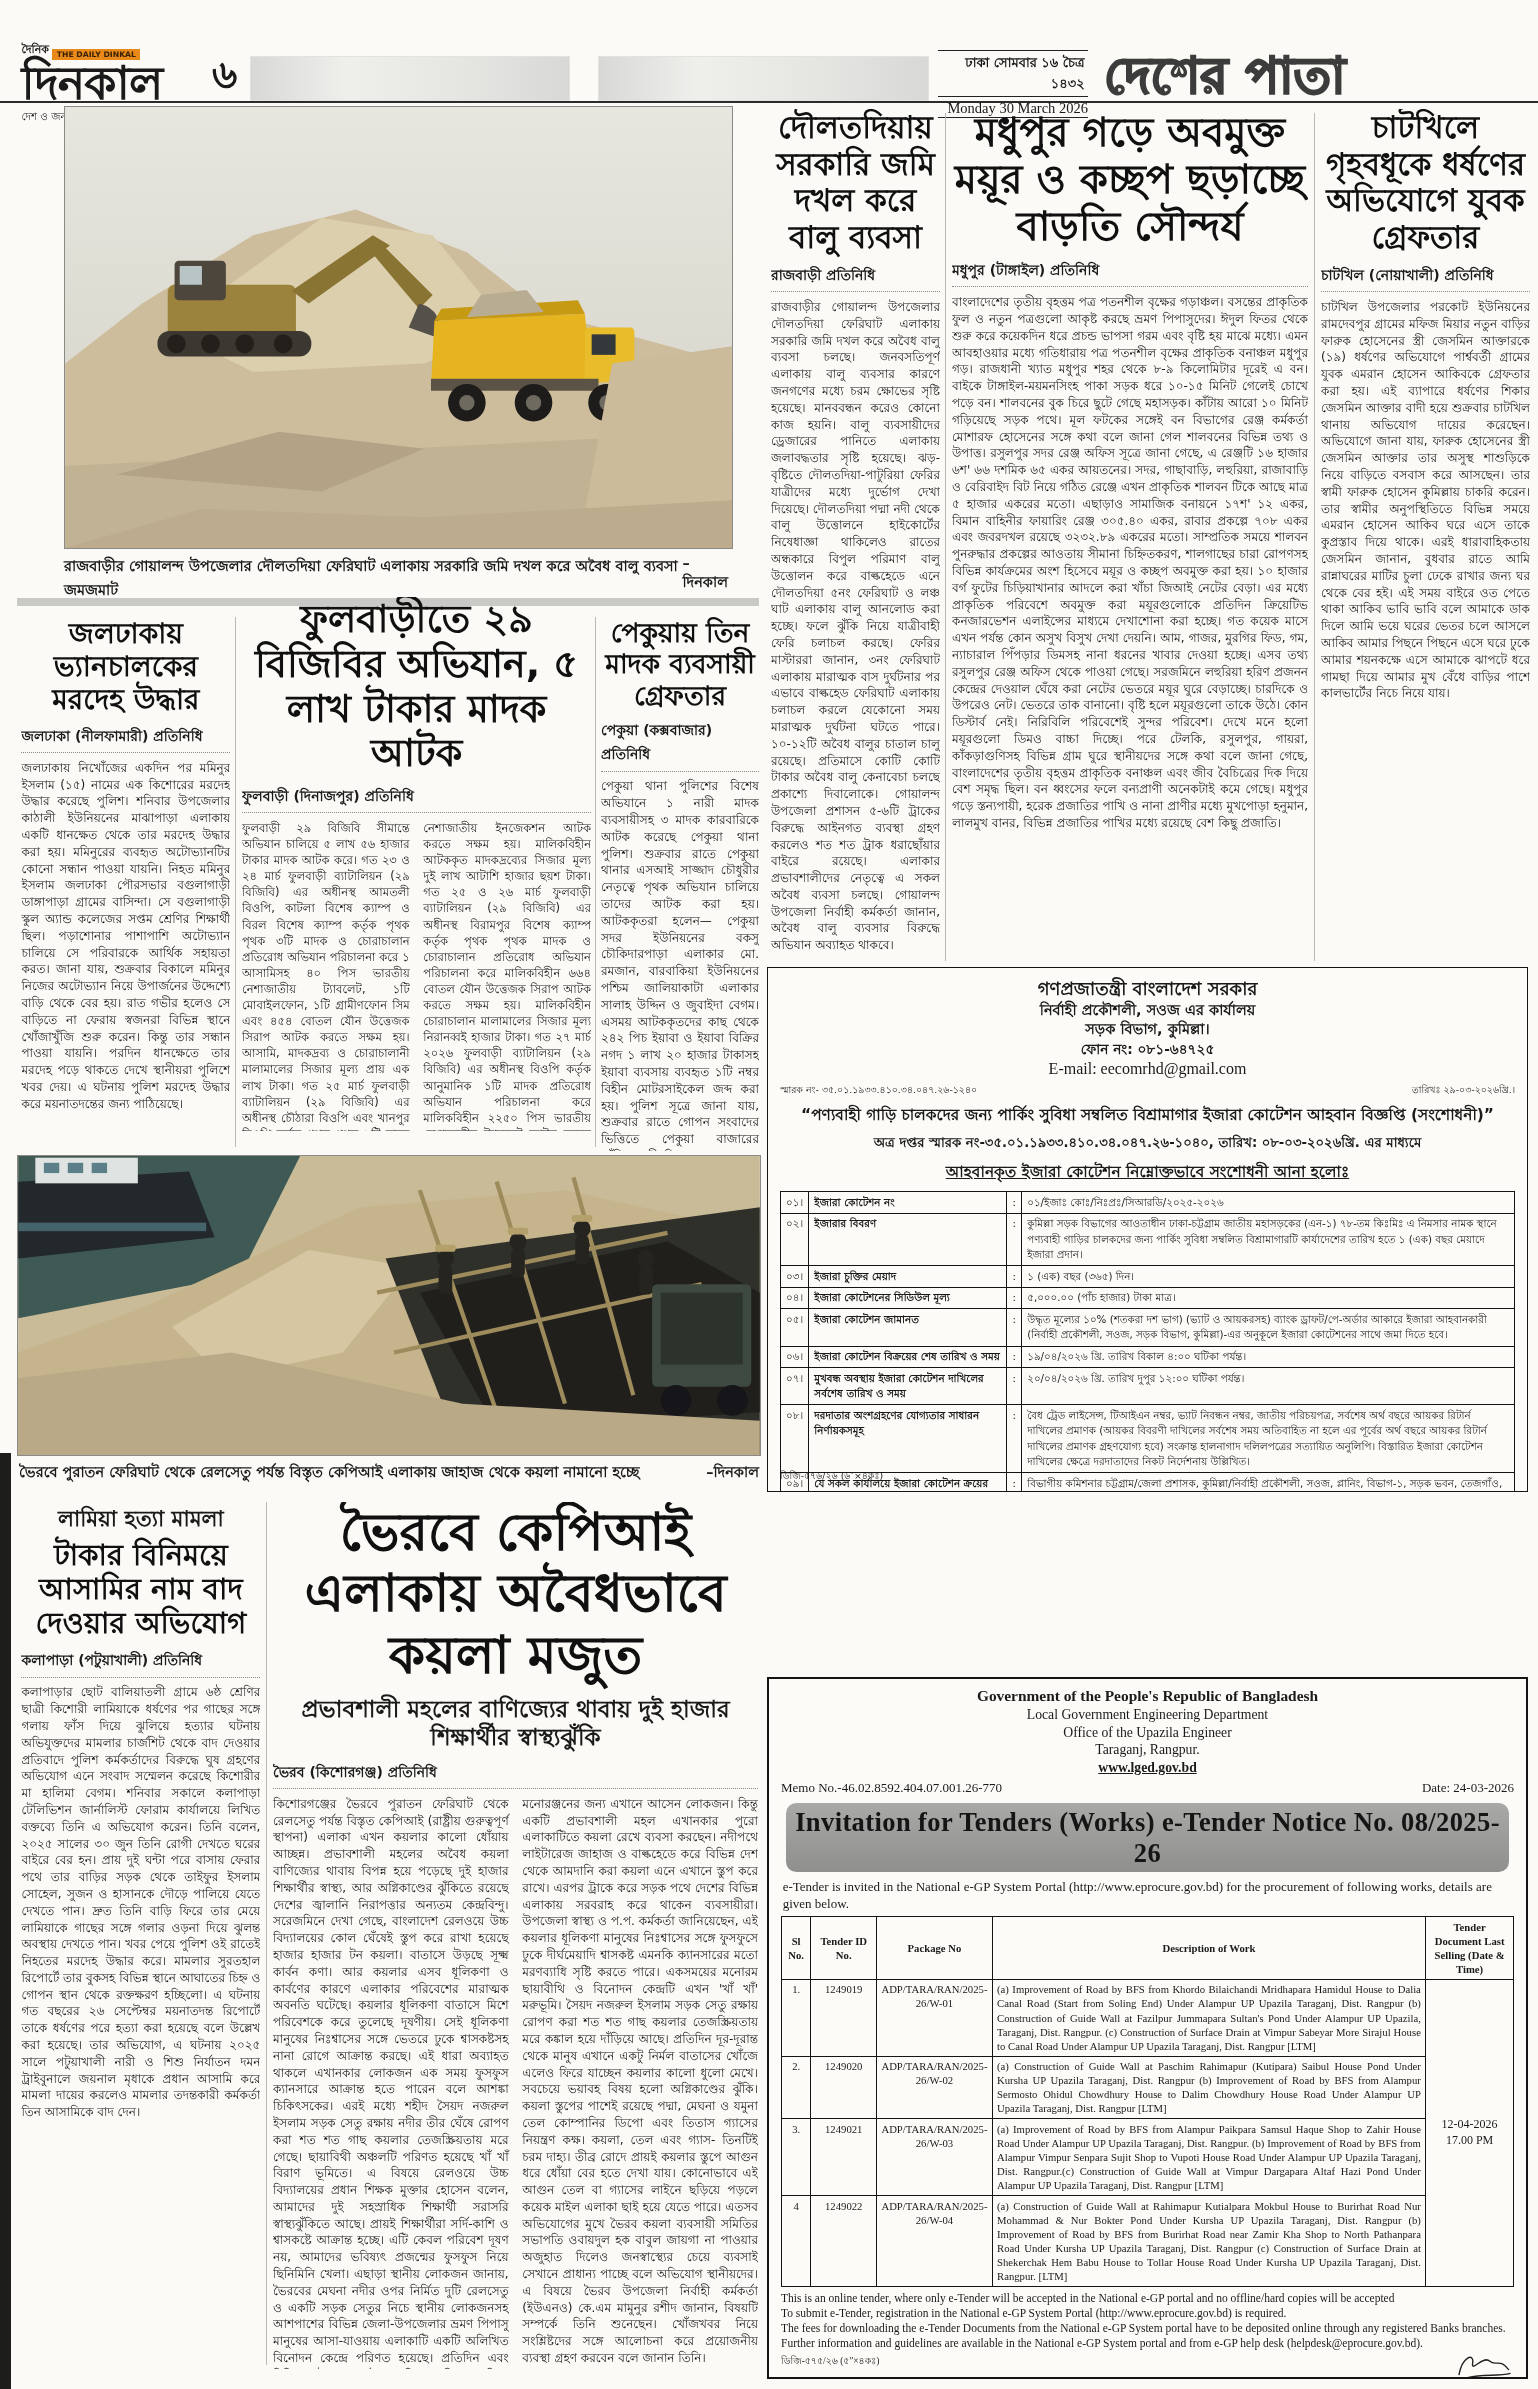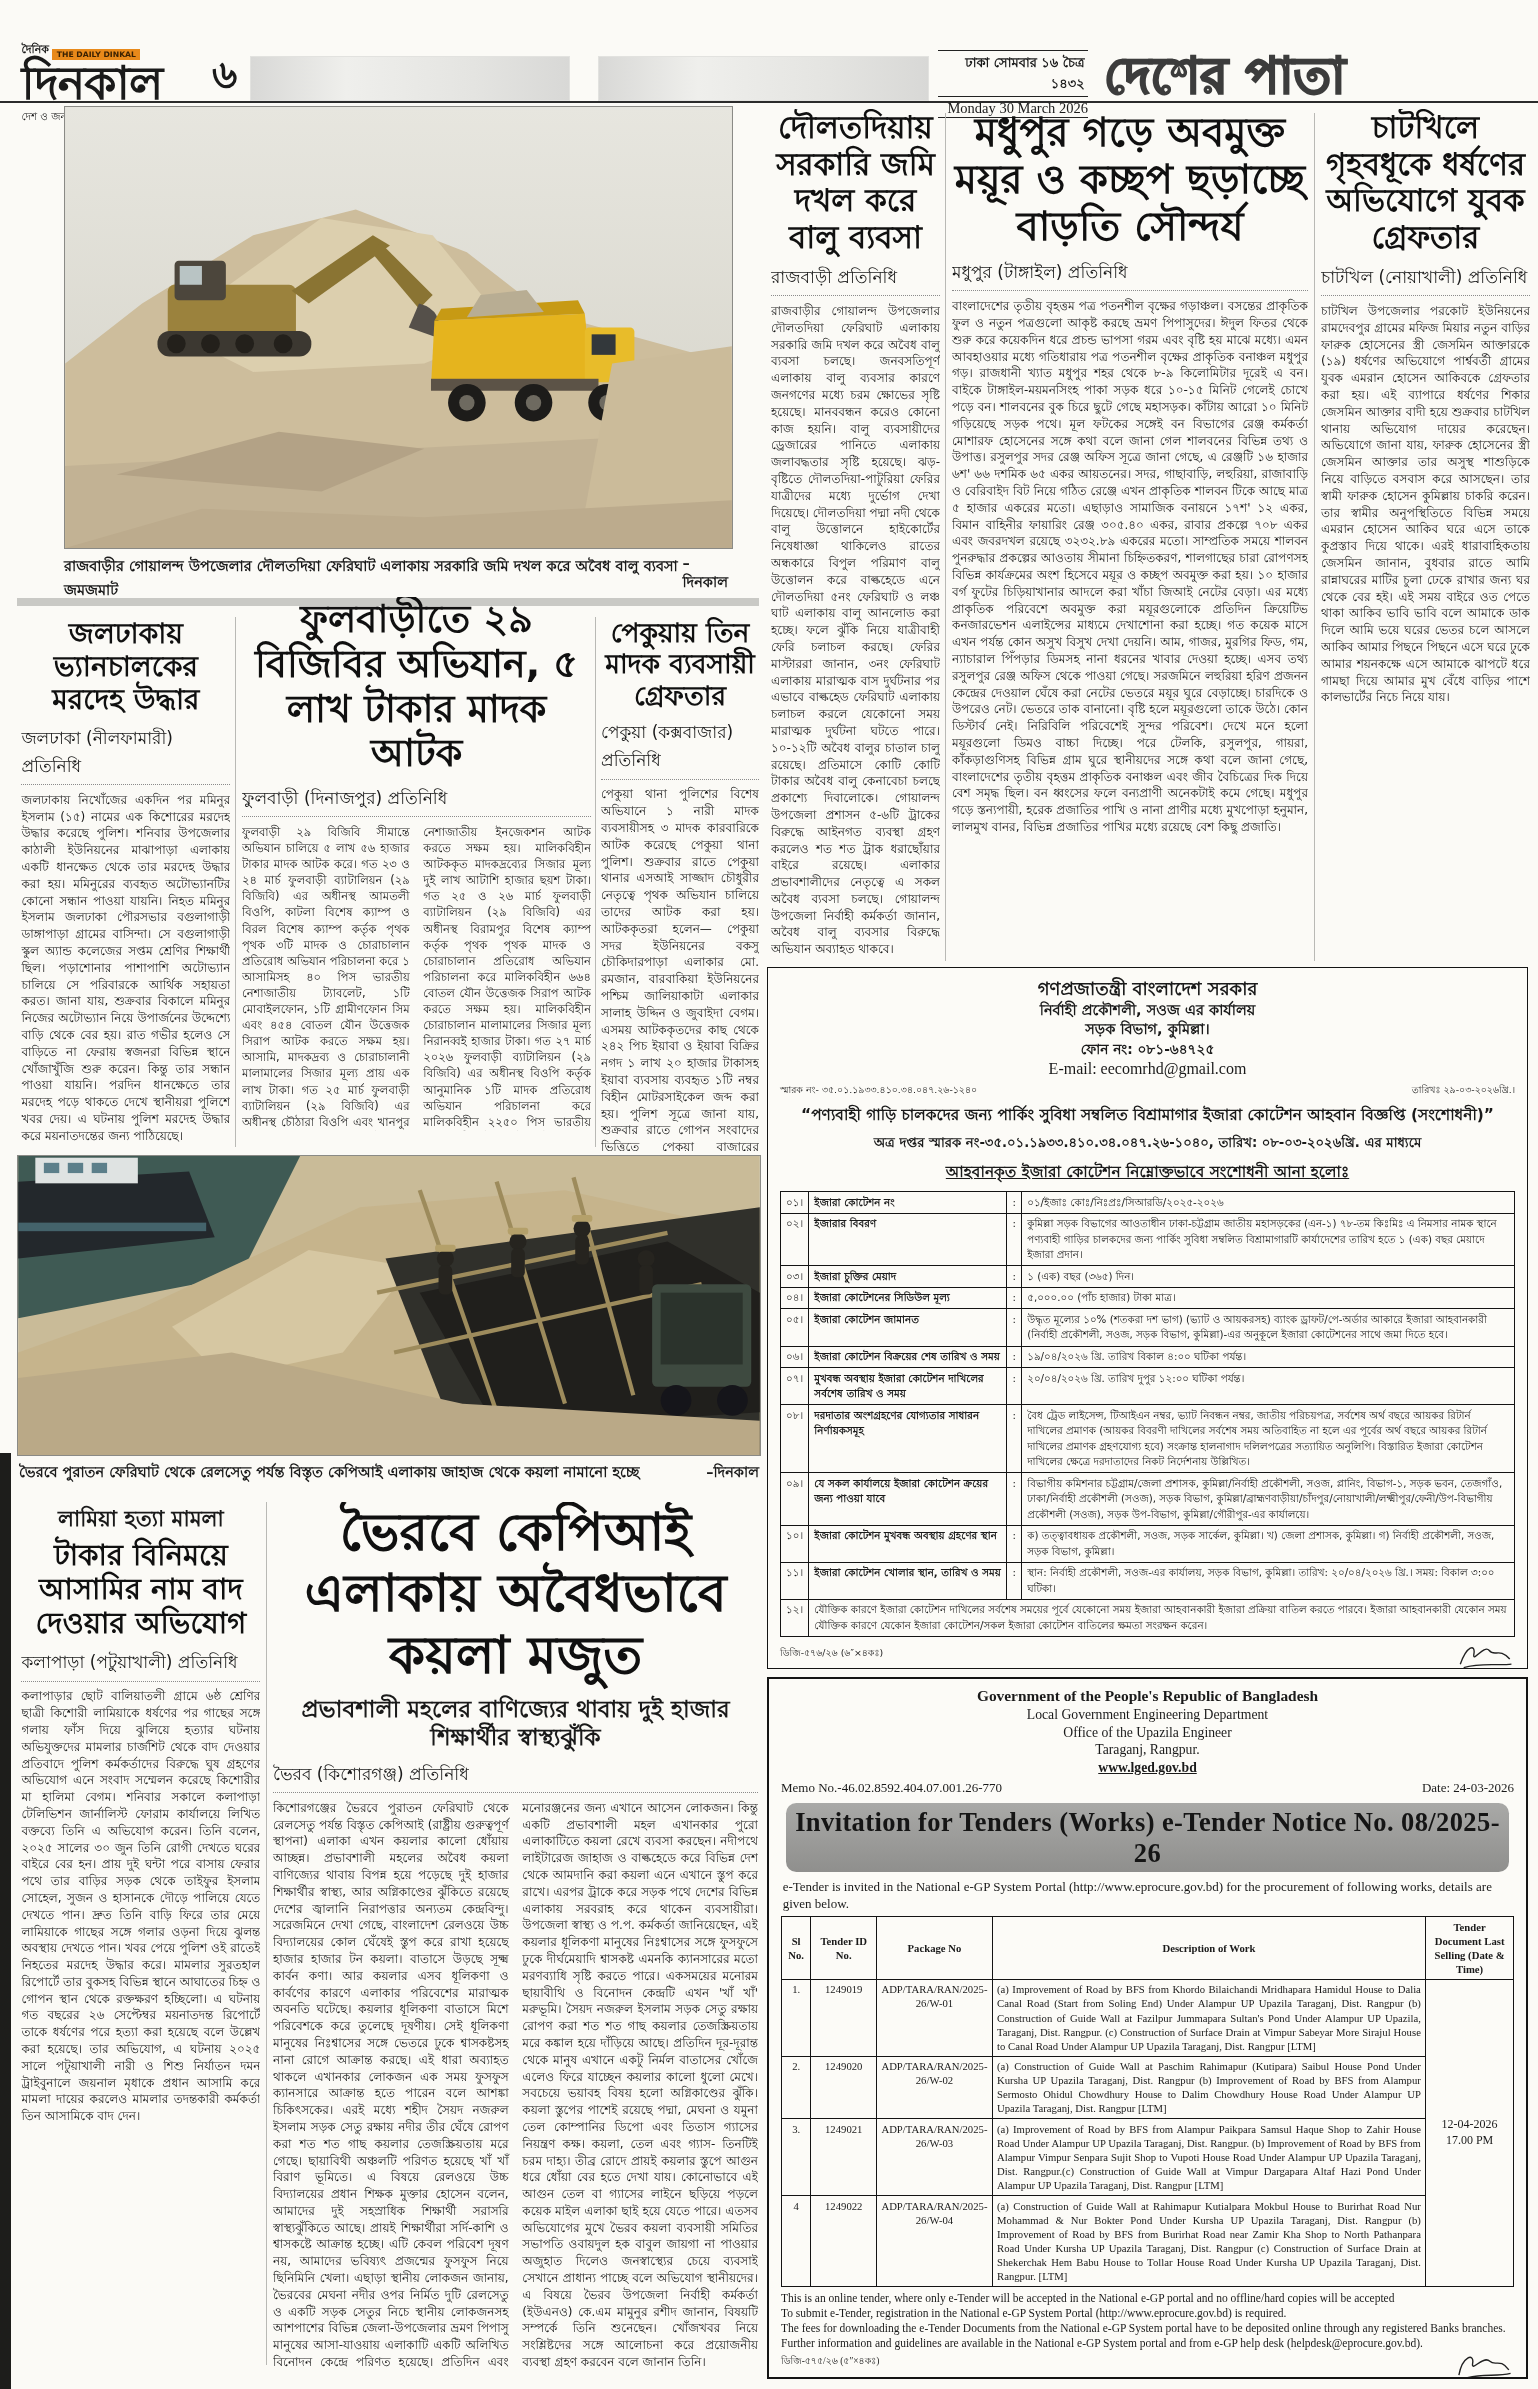--- a/index.html
+++ b/index.html
@@ -16,21 +16,21 @@
   #date-bn{font-size:13px;font-weight:700;border-top:1.7px solid #222;border-bottom:0.9px solid #222;padding:1.7px 3.4px;}
   #date-en{font-family:"Liberation Serif",serif;font-size:14.5px;padding-top:2.6px;border-bottom:0.9px solid #222;}
   #section-name{font-size:50px;font-weight:800;color:#f6f5ef;-webkit-text-stroke:1.9px #3c3c3c;text-shadow:0 0 0.9px #555;}
   #top-rule{background:#2b2b2b;}
   
   .photo{border:0.9px solid #8a8a86;background:#d9d7cf;overflow:hidden;}
   .caption{display:flex;justify-content:space-between;font-size:14.5px;font-weight:600;}
   .credit{font-weight:600;}
   
   .headline{font-weight:900;text-align:center;line-height:1.18;color:#101010;}
-  .byline{font-weight:400;font-size:17px;margin:8.5px 0 3.4px 0;}
+  .byline{font-weight:700;font-size:14px;margin:8.5px 0 3.4px 0;}
   .byrule{border-bottom:0.9px dotted #8b8b8b;margin-bottom:6.8px;}
   .body-txt{font-size:12px;text-align:justify;line-height:1.4;overflow:hidden;}
   .kicker{font-weight:800;text-align:center;font-size:21.4px;}
   .subhead{font-weight:800;text-align:center;font-size:23px;line-height:1.25;margin-top:8.5px;}
   .vrule{width:0.9px;background:#b9b9b5;}
   #gray-bar{background:#c9c9c5;}
   .cols2{column-count:2;column-gap:13.7px;}
   
   #notice1{border:1.7px solid #141414;background:#fcfbf7;padding:8.5px 12px;box-sizing:border-box;overflow:hidden;}
   #notice1 .nh{text-align:center;line-height:1.35;}
@@ -248,21 +248,21 @@
     <div class="body-txt">বাংলাদেশের তৃতীয় বৃহত্তম পত্র পতনশীল বৃক্ষের গড়াঞ্চল। বসন্তের প্রাকৃতিক ফুল ও নতুন পত্রগুলো আকৃষ্ট করছে ভ্রমণ পিপাসুদের। ঈদুল ফিতর থেকে শুরু করে কয়েকদিন ধরে প্রচন্ড ভাপসা গরম এবং বৃষ্টি হয় মাঝে মধ্যে। এমন আবহাওয়ার মধ্যে গতিধারায় পত্র পতনশীল বৃক্ষের প্রাকৃতিক বনাঞ্চল মধুপুর গড়। রাজধানী খ্যাত মধুপুর শহর থেকে ৮-৯ কিলোমিটার দূরেই এ বন। বাইকে টাঙ্গাইল-ময়মনসিংহ পাকা সড়ক ধরে ১০-১৫ মিনিট গেলেই চোখে পড়ে বন। শালবনের বুক চিরে ছুটে গেছে মহাসড়ক। কাঁটায় আরো ১০ মিনিট গড়িয়েছে সড়ক পথে। মূল ফটকের সঙ্গেই বন বিভাগের রেঞ্জ কর্মকর্তা মোশারফ হোসেনের সঙ্গে কথা বলে জানা গেল শালবনের বিভিন্ন তথ্য ও উপাত্ত। রসুলপুর সদর রেঞ্জ অফিস সূত্রে জানা গেছে, এ রেঞ্জটি ১৬ হাজার ৬শ' ৬৬ দশমিক ৬৫ একর আয়তনের। সদর, গাছাবাড়ি, লহুরিয়া, রাজাবাড়ি ও বেরিবাইদ বিট নিয়ে গঠিত রেঞ্জে এখন প্রাকৃতিক শালবন টিকে আছে মাত্র ৫ হাজার একরের মতো। এছাড়াও সামাজিক বনায়নে ১৭শ' ১২ একর, বিমান বাহিনীর ফায়ারিং রেঞ্জ ৩০৫.৪০ একর, রাবার প্রকল্পে ৭০৮ একর এবং জবরদখল রয়েছে ৩২৩২.৮৯ একরের মতো। সাম্প্রতিক সময়ে শালবন পুনরুদ্ধার প্রকল্পের আওতায় সীমানা চিহ্নিতকরণ, শালগাছের চারা রোপণসহ বিভিন্ন কার্যক্রমের অংশ হিসেবে ময়ূর ও কচ্ছপ অবমুক্ত করা হয়। ১০ হাজার বর্গ ফুটের চিড়িয়াখানার আদলে করা খাঁচা জিআই নেটের বেড়া। এর মধ্যে প্রাকৃতিক পরিবেশে অবমুক্ত করা ময়ূরগুলোকে প্রতিদিন ক্রিয়েটিভ কনজারভেশন এলাইন্সের মাধ্যমে দেখাশোনা করা হচ্ছে। গত কয়েক মাসে এখন পর্যন্ত কোন অসুখ বিসুখ দেখা দেয়নি। আম, গাজর, মুরগির ফিড, গম, ন্যাচারাল পিঁপড়ার ডিমসহ নানা ধরনের খাবার দেওয়া হচ্ছে। এসব তথ্য রসুলপুর রেঞ্জ অফিস থেকে পাওয়া গেছে। সরজমিনে লহুরিয়া হরিণ প্রজনন কেন্দ্রের দেওয়াল ঘেঁষে করা নেটের ভেতরে ময়ূর ঘুরে বেড়াচ্ছে। চারদিকে ও উপরেও নেট। ভেতরে তাক বানানো। বৃষ্টি হলে ময়ূরগুলো তাকে উঠে। কোন ডিস্টার্ব নেই। নিরিবিলি পরিবেশেই সুন্দর পরিবেশ। দেখে মনে হলো ময়ূরগুলো ডিমও বাচ্চা দিচ্ছে। পরে টেলকি, রসুলপুর, গায়রা, কাঁকড়াগুণিসহ বিভিন্ন গ্রাম ঘুরে স্থানীয়দের সঙ্গে কথা বলে জানা গেছে, বাংলাদেশের তৃতীয় বৃহত্তম প্রাকৃতিক বনাঞ্চল এবং জীব বৈচিত্রের দিক দিয়ে বেশ সমৃদ্ধ ছিল। বন ধ্বংসের ফলে বন্যপ্রাণী অনেকটাই কমে গেছে। মধুপুর গড়ে স্তন্যপায়ী, হরেক প্রজাতির পাখি ও নানা প্রাণীর মধ্যে মুখপোড়া হনুমান, লালমুখ বানর, বিভিন্ন প্রজাতির পাখির মধ্যে রয়েছে বেশ কিছু প্রজাতি।</div>
   </div>
   <div class="abs vrule" style="left:1314px;top:113px;height:848px;"></div>
   <div class="abs" style="left:1321px;top:109px;width:209px;height:855px;overflow:hidden;">
     <div class="headline" style="font-size:31px;">চাটখিলে গৃহবধূকে ধর্ষণের অভিযোগে যুবক গ্রেফতার</div>
     <div class="byline">চাটখিল (নোয়াখালী) প্রতিনিধি</div>
     <div class="byrule"></div>
     <div class="body-txt">চাটখিল উপজেলার পরকোট ইউনিয়নের রামদেবপুর গ্রামের মফিজ মিয়ার নতুন বাড়ির ফারুক হোসেনের স্ত্রী জেসমিন আক্তারকে (১৯) ধর্ষণের অভিযোগে পার্শ্ববর্তী গ্রামের যুবক এমরান হোসেন আকিবকে গ্রেফতার করা হয়। এই ব্যাপারে ধর্ষণের শিকার জেসমিন আক্তার বাদী হয়ে শুক্রবার চাটখিল থানায় অভিযোগ দায়ের করেছেন। অভিযোগে জানা যায়, ফারুক হোসেনের স্ত্রী জেসমিন আক্তার তার অসুস্থ শাশুড়িকে নিয়ে বাড়িতে বসবাস করে আসছেন। তার স্বামী ফারুক হোসেন কুমিল্লায় চাকরি করেন। তার স্বামীর অনুপস্থিতিতে বিভিন্ন সময়ে এমরান হোসেন আকিব ঘরে এসে তাকে কুপ্রস্তাব দিয়ে থাকে। এরই ধারাবাহিকতায় জেসমিন জানান, বুধবার রাতে আমি রান্নাঘরের মাটির চুলা ঢেকে রাখার জন্য ঘর থেকে বের হই। এই সময় বাইরে ওত পেতে থাকা আকিব ভাবি ভাবি বলে আমাকে ডাক দিলে আমি ভয়ে ঘরের ভেতর চলে আসলে আকিব আমার পিছনে পিছনে এসে ঘরে ঢুকে আমার শয়নকক্ষে এসে আমাকে ঝাপটে ধরে গামছা দিয়ে আমার মুখ বেঁধে বাড়ির পাশে কালভার্টের নিচে নিয়ে যায়।</div>
   </div>
 
-  <div class="abs" id="notice1" style="left:767px;top:967px;width:761px;height:702px;">
+  <div class="abs" id="notice1" style="left:767px;top:967px;width:761px;height:525px;">
     <div class="nh nh1">গণপ্রজাতন্ত্রী বাংলাদেশ সরকার</div>
     <div class="nh nh2">নির্বাহী প্রকৌশলী, সওজ এর কার্যালয়</div>
     <div class="nh nh2">সড়ক বিভাগ, কুমিল্লা।</div>
     <div class="nh nh3">ফোন নং: ০৮১-৬৪৭২৫</div>
     <div class="nh nh-mail">E-mail: eecomrhd@gmail.com</div>
     <div class="memo-row">
       <span>স্মারক নং- ৩৫.০১.১৯৩৩.৪১০.৩৪.০৪৭.২৬-১২৪০</span>
       <span>তারিখঃ ২৯-০৩-২০২৬খ্রি.।</span>
     </div>
     <div class="ntitle">“পণ্যবাহী গাড়ি চালকদের জন্য পার্কিং সুবিধা সম্বলিত বিশ্রামাগার ইজারা কোটেশন আহবান বিজ্ঞপ্তি (সংশোধনী)”</div>

